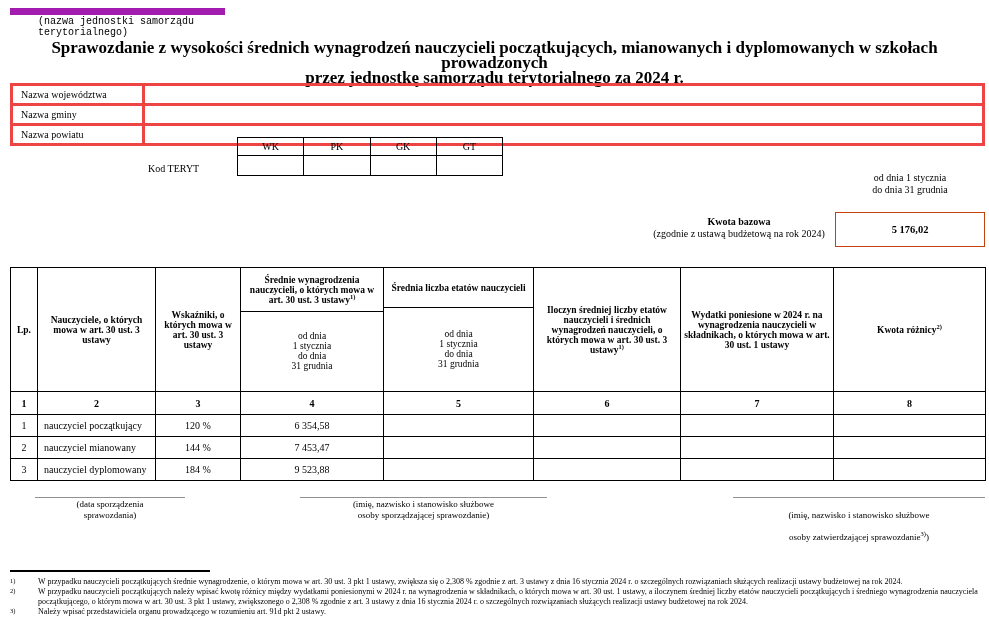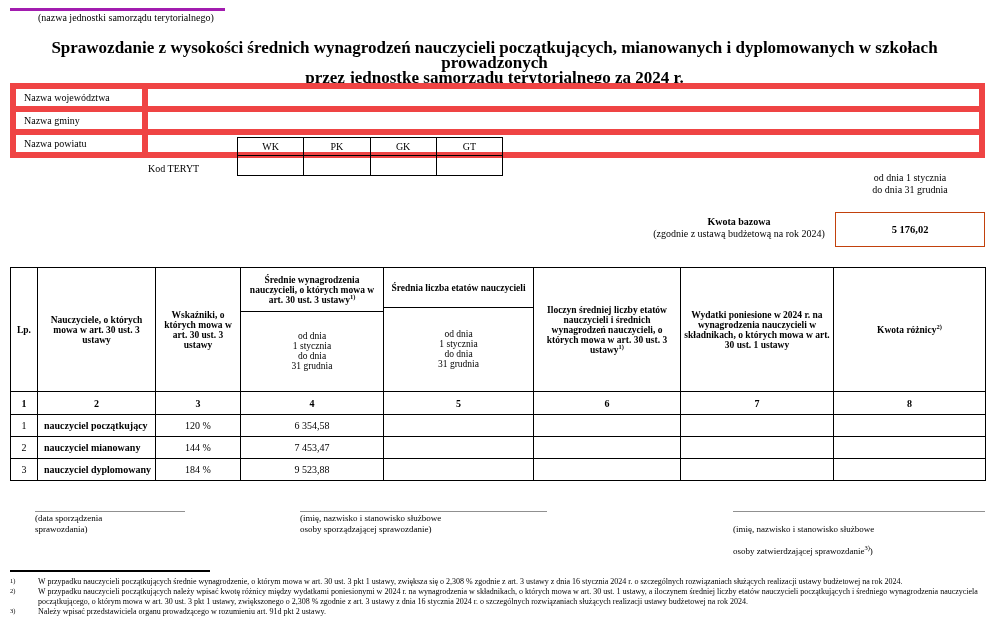--- a/index.html
+++ b/index.html
@@ -1,31 +1,31 @@
 <!DOCTYPE html>
 <html><head>
 <meta charset="utf-8">
 <style>
   html,body { margin:0; padding:0; background:#fff; }
   .page {
     position:relative; width:989px; height:628px; background:#fff;
     font-family:"Liberation Serif", serif; color:#000; overflow:hidden;
   }
   
-  .top-unit { position:absolute; left:10px; top:8px; width:215px; border-top:3px solid #a21caf; }
+  .top-unit { position:absolute; left:10px; top:8px; width:215px; border-top:7px solid #a21caf;font-family:Liberation Mono, monospace; }
   .top-unit-label { font-size:10px; padding:1px 0 0 28px; }
 
   
   .title { position:absolute; left:0; top:40px; width:100%; text-align:center;
            font-weight:bold; font-size:17px; line-height:15px; }
 
   
   table { border-collapse:collapse; table-layout:fixed; }
   .names { position:absolute; left:10px; top:83px; width:975px; }
-  .names td { border:6px solid #ef4444; height:17px; font-size:10px; padding:0; }
+  .names td { border:3px solid #ef4444; height:17px; font-size:10px; padding:0; }
   .names td.lbl { padding-left:8px; }
 
   
   .teryt-label { position:absolute; left:148px; top:163px; font-size:10px; }
   .teryt { position:absolute; left:237px; top:137px; width:266px; }
   .teryt td { border:1px solid #000; height:17px; text-align:center; font-size:10px; padding:0; }
   .teryt tr.vals td { height:19px; }
 
   
   .period { position:absolute; left:835px; top:172px; width:150px; text-align:center;
@@ -45,25 +45,25 @@
   .main tr.hdr td.split { padding:0; vertical-align:top; }
   .split-wrap { display:flex; flex-direction:column; height:121px; }
   .split-top { border-bottom:1px solid #000; display:flex; align-items:center;
                justify-content:center; padding:2px 4px; min-height:40px;
                box-sizing:border-box; font-weight:bold; }
   .split-top.tall { min-height:44px; }
   .split-bottom { flex:1; display:flex; align-items:center; justify-content:center;
                   white-space:pre-line; font-weight:normal; }
   .main tr.nums td { height:20px; font-weight:bold; font-size:10px; }
   .main tr.data td { height:19px; font-size:10px; }
-  .main tr.data td.teacher { text-align:left; padding-left:6px;font-weight:bold; }
+  .main tr.data td.teacher { text-align:left; padding-left:6px; }
   sup { font-size:6.5px; line-height:0; }
 
   
-  .sig { position:absolute; top:511px; font-size:9px; line-height:11px; }
+  .sig { position:absolute; top:497px; text-align:center; font-size:9px; line-height:11px; }
   .sig-line { border-top:1px solid #909090; height:1px; }
   .sig-label { white-space:pre-line; }
   .sig1 { left:35px; width:150px; }
   .sig2 { left:300px; width:247px; }
   .sig3 { left:733px; width:252px; }
 
   
   .fn-rule { position:absolute; left:10px; top:570px; width:200px; border-top:2px solid #000; }
   .footnotes { position:absolute; left:10px; top:577px; width:972px;
                font-size:8px; line-height:10px; }

